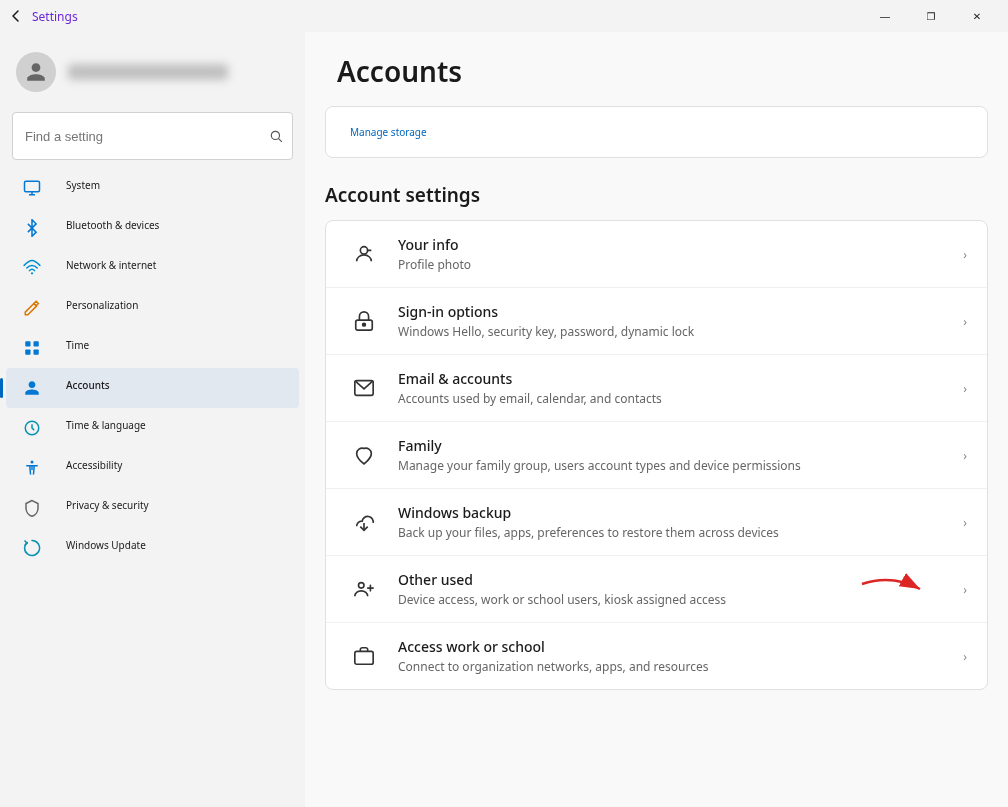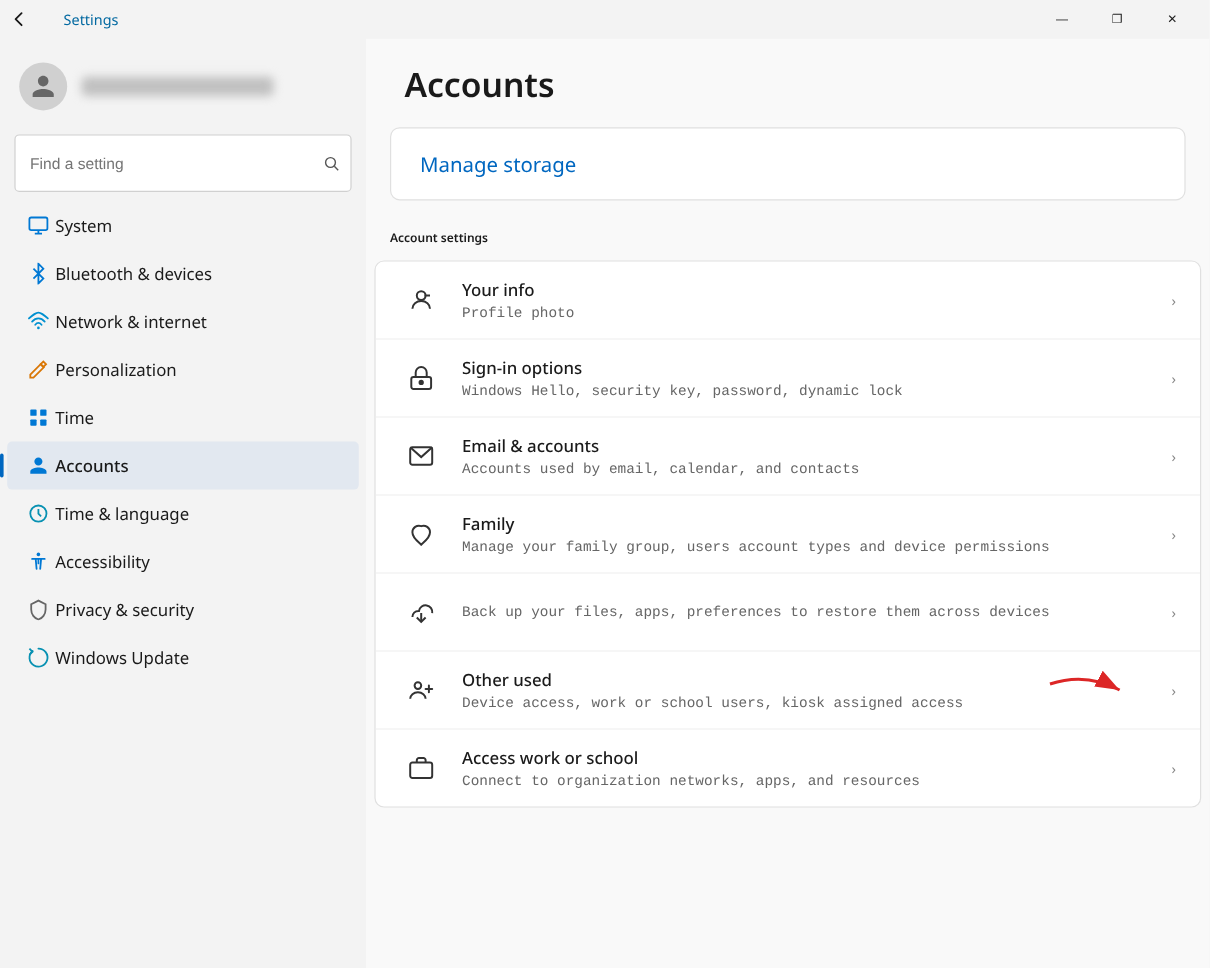--- a/index.html
+++ b/index.html
@@ -23,22 +23,21 @@
       justify-content: space-between;
       flex-shrink: 0;
     }
     .titlebar-left {
       display: flex;
       align-items: center;
       gap: 8px;
     }
     .titlebar-title {
       font-size: 12px;
-      color: #0369a1;
-      margin-left: 21px;
+      color: #6d28d9;
     }
     .titlebar-controls {
       display: flex;
       align-items: center;
     }
     .titlebar-btn {
       width: 46px;
       height: 32px;
       display: flex;
       align-items: center;
@@ -111,27 +110,27 @@
       position: absolute;
       right: 10px;
       top: 50%;
       transform: translateY(-50%);
       color: #555;
       font-size: 14px;
     }
 
     .nav-item {
       display: flex;
-      align-items: flex-end;
-      gap: 4px;
+      align-items: flex-start;
+      gap: 24px;
       padding: 10px 16px;
       cursor: pointer;
       border-radius: 4px;
       margin: 0 6px;
-      font-size: 14px;
+      font-size: 10px;
       color: #1a1a1a;
       position: relative;
     }
     .nav-item.active {
       background: #e2e8f0;
       font-weight: 500;
     }
     .nav-item.active::before {
       content: '';
       position: absolute;
@@ -174,35 +173,35 @@
       background: white;
       border: 1px solid #e0e0e0;
       border-radius: 8px;
       margin: 0 20px 16px 20px;
       padding: 18px 24px;
       display: flex;
       align-items: center;
     }
     .manage-storage-link {
       color: #0067c0;
-      font-size: 17px;
+      font-size: 10px;
       text-decoration: none;
       cursor: pointer;
     }
 
     .section-title {
-      font-size: 10px;
+      font-size: 19px;
       font-weight: 600;
       color: #1a1a1a;
       padding: 8px 20px 12px 20px;
     }
 
     
     .settings-list {
-      margin: 0 7px;
+      margin: 0 20px;
       background: white;
       border: 1px solid #e0e0e0;
       border-radius: 8px;
       overflow: hidden;
     }
 
     .settings-item {
       display: flex;
       align-items: center;
       padding: 14px 20px;
@@ -229,21 +228,20 @@
     }
     .settings-item-title {
       font-size: 14px;
       font-weight: 500;
       color: #1a1a1a;
       margin-bottom: 2px;
     }
     .settings-item-desc {
       font-size: 12px;
       color: #666;
-      font-family: Liberation Mono, monospace;
     }
 
     .chevron {
       color: #888;
       font-size: 12px;
       flex-shrink: 0;
     }
 
     
     svg { display: block; }
@@ -466,20 +464,21 @@
 
       <div class="settings-item">
         <div class="settings-item-icon">
           <svg width="22" height="22" viewBox="0 0 24 24" fill="none" stroke="#333" stroke-width="1.8">
             <path d="M4 16.5A5.5 5.5 0 0 1 9.5 11h.5A6 6 0 0 1 22 13"></path>
             <path d="M16 17l-4 4-4-4"></path>
             <line x1="12" y1="13" x2="12" y2="21"></line>
           </svg>
         </div>
         <div class="settings-item-text">
+          <div class="settings-item-title">Windows backup</div>
           <div class="settings-item-desc">Back up your files, apps, preferences to restore them across devices</div>
         </div>
         <div class="chevron">›</div>
       </div>
 
       <div class="settings-item" style="position: relative;">
         <div class="settings-item-icon">
           <svg width="22" height="22" viewBox="0 0 24 24" fill="none" stroke="#333" stroke-width="1.8">
             <circle cx="9" cy="8" r="3"></circle>
             <path d="M2 20c0-3.3 3.1-6 7-6s7 2.7 7 6"></path>

